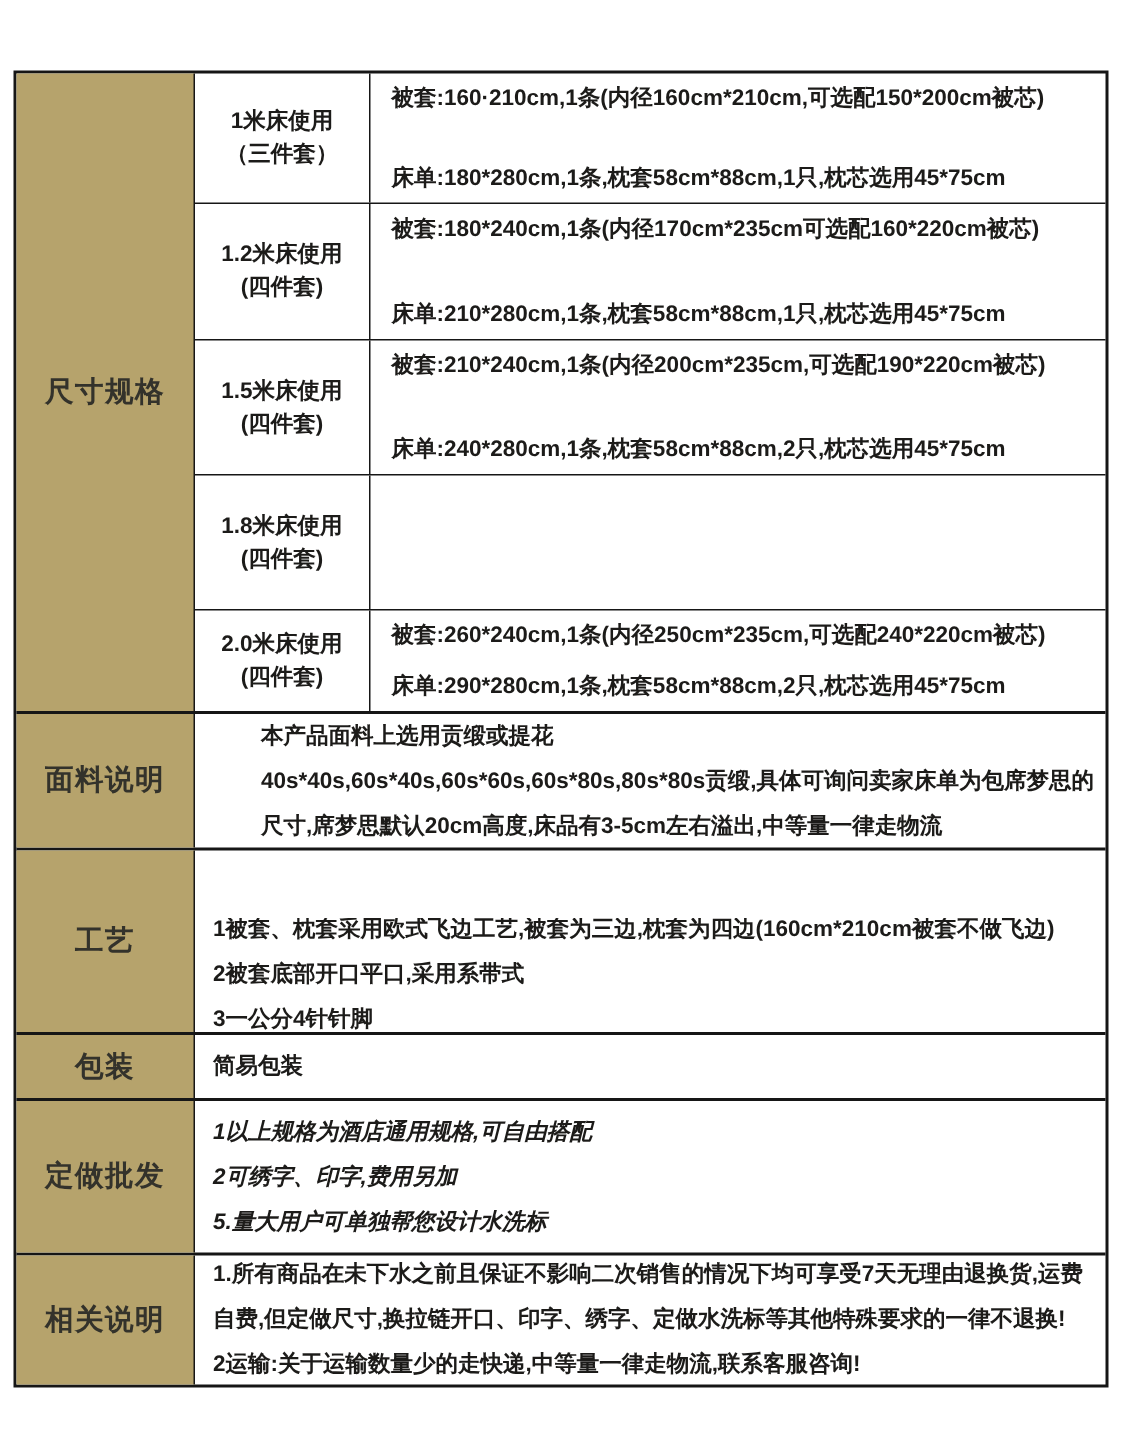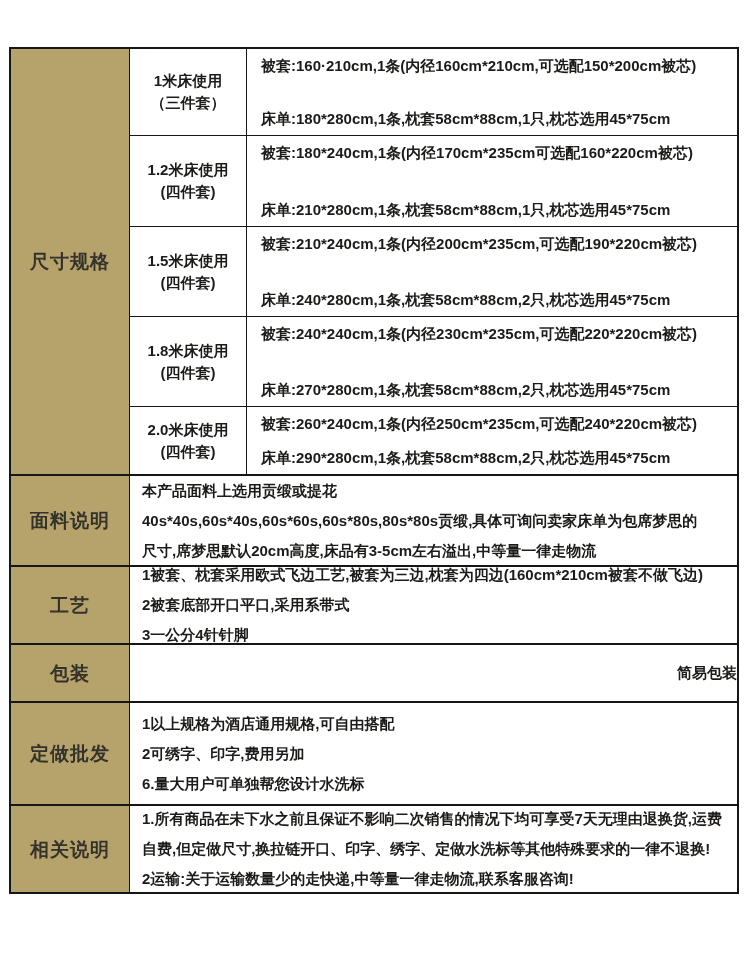--- a/index.html
+++ b/index.html
@@ -43,24 +43,24 @@
     flex:1;min-width:0;display:flex;flex-direction:column;justify-content:space-between;
     padding-left:14px;overflow:hidden;
   }
   .detail-line{font-size:15px;font-weight:700;line-height:33px;white-space:nowrap;}
   
   .content-cell{
     flex:1;min-width:0;display:flex;flex-direction:column;justify-content:center;
     padding-left:12px;overflow:hidden;
   }
   .content-line{font-size:15px;font-weight:700;line-height:30px;white-space:nowrap;}
-  .sec-fabric .section-body{height:89px;}
-  .sec-craft .section-body{height:76px;}
-  .sec-packaging .section-body{height:56px;align-items:flex-end;}
-  .sec-custom .section-body{height:101px;}
+  .sec-fabric .section-body{height:89px;margin-left:32px;}
+  .sec-craft .section-body{height:76px;margin-top:45px;}
+  .sec-packaging .section-body{height:42px;}
+  .sec-custom .section-body{height:101px;font-style:italic;}
   .sec-notes .section-body{height:86px;}
 </style>
 </head>
 <body>
 
 <div class="canvas">
   <div class="spec-table">
 
     <div class="section sec-specs">
       <div class="label-cell">
@@ -99,24 +99,20 @@
           <div class="detail-cell">
             <div class="detail-line">被套:210*240cm,1条(内径200cm*235cm,可选配190*220cm被芯)</div>
             <div class="detail-line">床单:240*280cm,1条,枕套58cm*88cm,2只,枕芯选用45*75cm</div>
           </div>
         </div>
 
         <div class="spec-row">
           <div class="size-cell">
             <span>1.8米床使用</span>
             <span>(四件套)</span>
-          </div>
-          <div class="detail-cell">
-            <div class="detail-line">被套:240*240cm,1条(内径230cm*235cm,可选配220*220cm被芯)</div>
-            <div class="detail-line">床单:270*280cm,1条,枕套58cm*88cm,2只,枕芯选用45*75cm</div>
           </div>
         </div>
 
         <div class="spec-row">
           <div class="size-cell">
             <span>2.0米床使用</span>
             <span>(四件套)</span>
           </div>
           <div class="detail-cell">
             <div class="detail-line">被套:260*240cm,1条(内径250cm*235cm,可选配240*220cm被芯)</div>
@@ -167,21 +163,21 @@
 
     <div class="section sec-custom">
       <div class="label-cell">
         <span>定做</span>
         <span>批发</span>
       </div>
       <div class="section-body">
         <div class="content-cell">
           <div class="content-line">1以上规格为酒店通用规格,可自由搭配</div>
           <div class="content-line">2可绣字、印字,费用另加</div>
-          <div class="content-line">6.量大用户可单独帮您设计水洗标</div>
+          <div class="content-line">5.量大用户可单独帮您设计水洗标</div>
         </div>
       </div>
     </div>
 
     <div class="section sec-notes">
       <div class="label-cell">
         <span>相关</span>
         <span>说明</span>
       </div>
       <div class="section-body">

